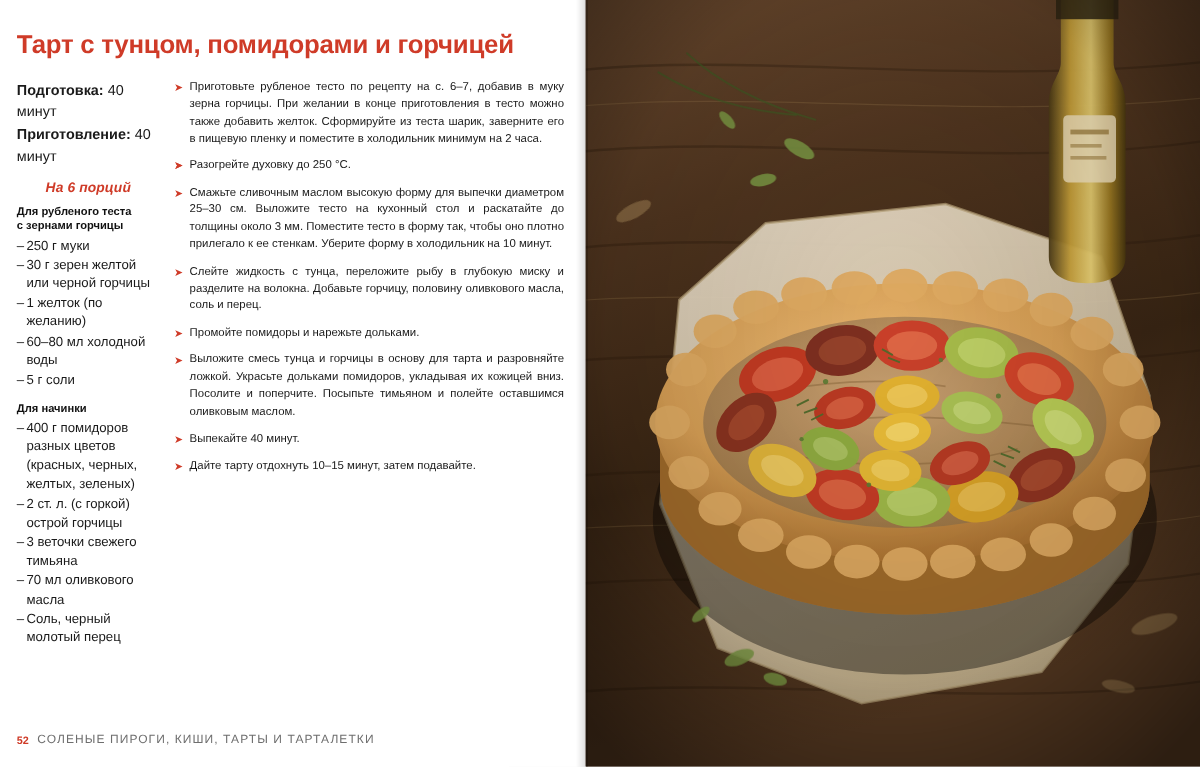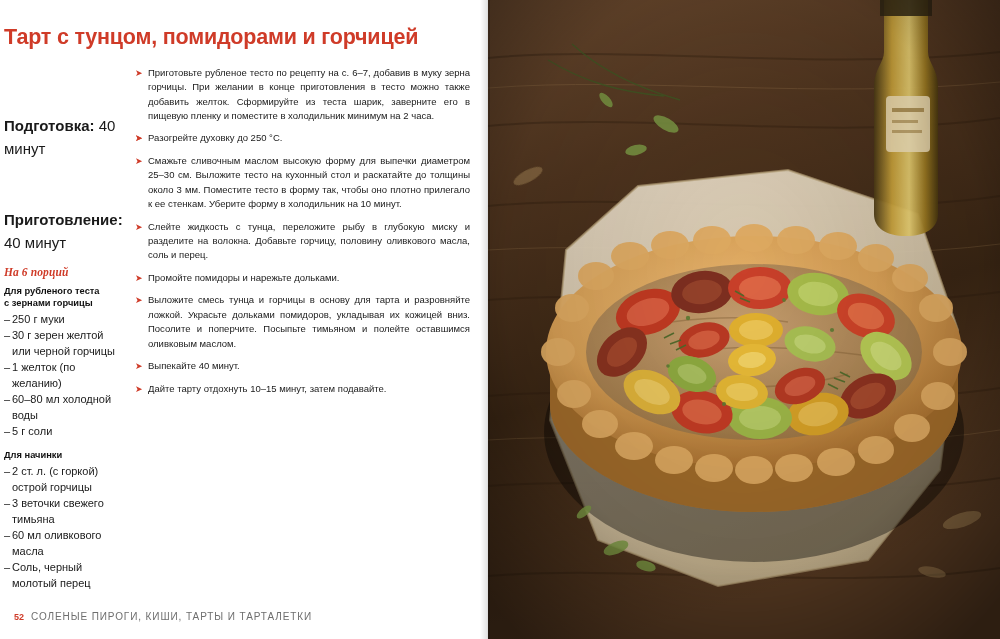--- a/index.html
+++ b/index.html
@@ -19,21 +19,21 @@
 
   
   .left-page {
     position: absolute;
     left: 0;
     top: 0;
     width: 488px;
     height: 639px;
     background: #ffffff;
     box-sizing: border-box;
-    padding: 26px 18px 0 4px;
+    padding: 26px 18px 0 14px;
   }
 
   .recipe-title {
     font-size: 21.5px;
     font-weight: bold;
     color: #cf3b28;
     letter-spacing: -0.2px;
     line-height: 1.1;
     margin: 0 0 16px 0;
     white-space: nowrap;
@@ -51,37 +51,37 @@
     box-sizing: border-box;
   }
 
   .col-right {
     flex: 1 1 auto;
     padding-left: 6px;
     box-sizing: border-box;
   }
 
   .meta-line {
-    font-size: 15px;
+    font-size: 12px;
     line-height: 1.55;
     color: #1a1a1a;
-    margin-top: 48px;
   }
   .meta-line b {
     font-weight: bold;
   }
 
   .servings {
     margin-top: 11px;
     font-size: 11.5px;
     font-weight: bold;
     color: #cf3b28;
     font-style: italic;
-    font-family: Liberation Serif, serif;
+    font-family: Liberation Sans, sans-serif;
     letter-spacing: 0.1px;
+    margin-left: 24px;
   }
 
   .ing-head {
     margin-top: 7px;
     font-size: 9.3px;
     font-weight: bold;
     line-height: 1.32;
     color: #111;
   }
 
@@ -210,23 +210,24 @@
         <ul class="ing-list">
           <li>250 г муки</li>
           <li>30 г зерен желтой или черной горчицы</li>
           <li>1 желток (по желанию)</li>
           <li>60–80 мл холодной воды</li>
           <li>5 г соли</li>
         </ul>
 
         <div class="ing-head ing-block-2">Для начинки</div>
         <ul class="ing-list">
+          <li>400 г помидоров разных цветов (красных, черных, желтых, зеленых)</li>
           <li>2 ст. л. (с горкой) острой горчицы</li>
           <li>3 веточки свежего тимьяна</li>
-          <li>60 мл оливкового масла</li>
+          <li>70 мл оливкового масла</li>
           <li>Соль, черный молотый перец</li>
         </ul>
       </div>
 
       <div class="col-right">
         <ol class="steps">
           <li class="step">
             <span class="arrow">➤</span>
             <span>Приготовьте рубленое тесто по рецепту на с. 6–7, добавив в муку зерна горчицы. При желании в конце приготовления в тесто можно также добавить желток. Сформируйте из теста шарик, заверните его в пищевую пленку и поместите в холодильник минимум на 2 часа.</span>
           </li>

